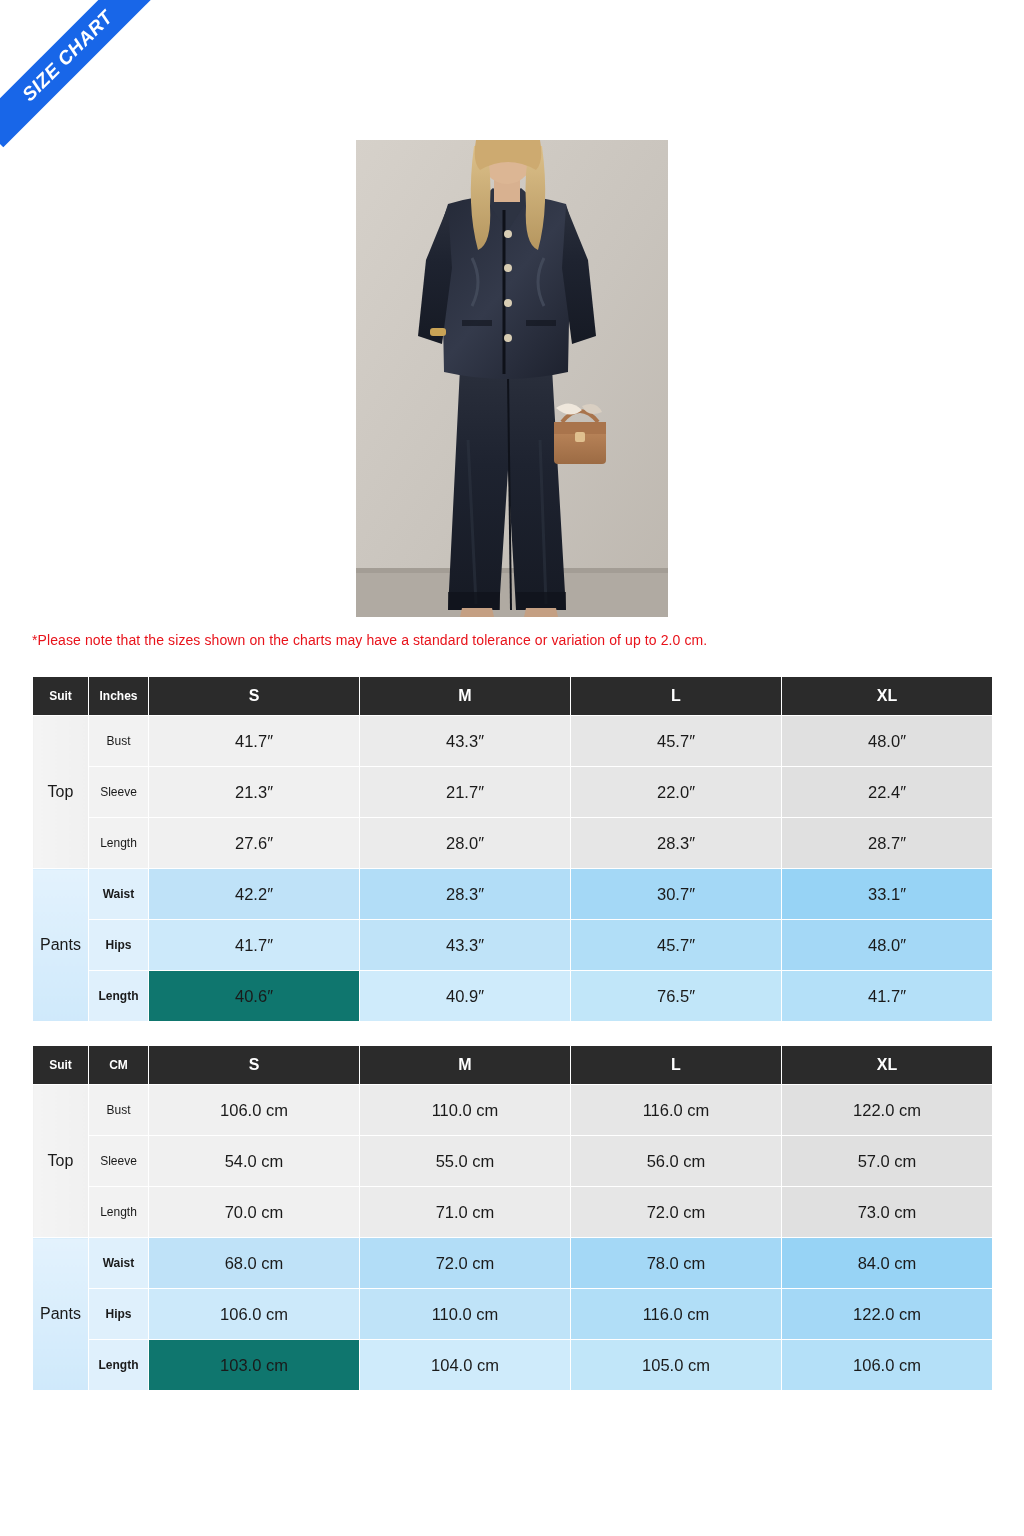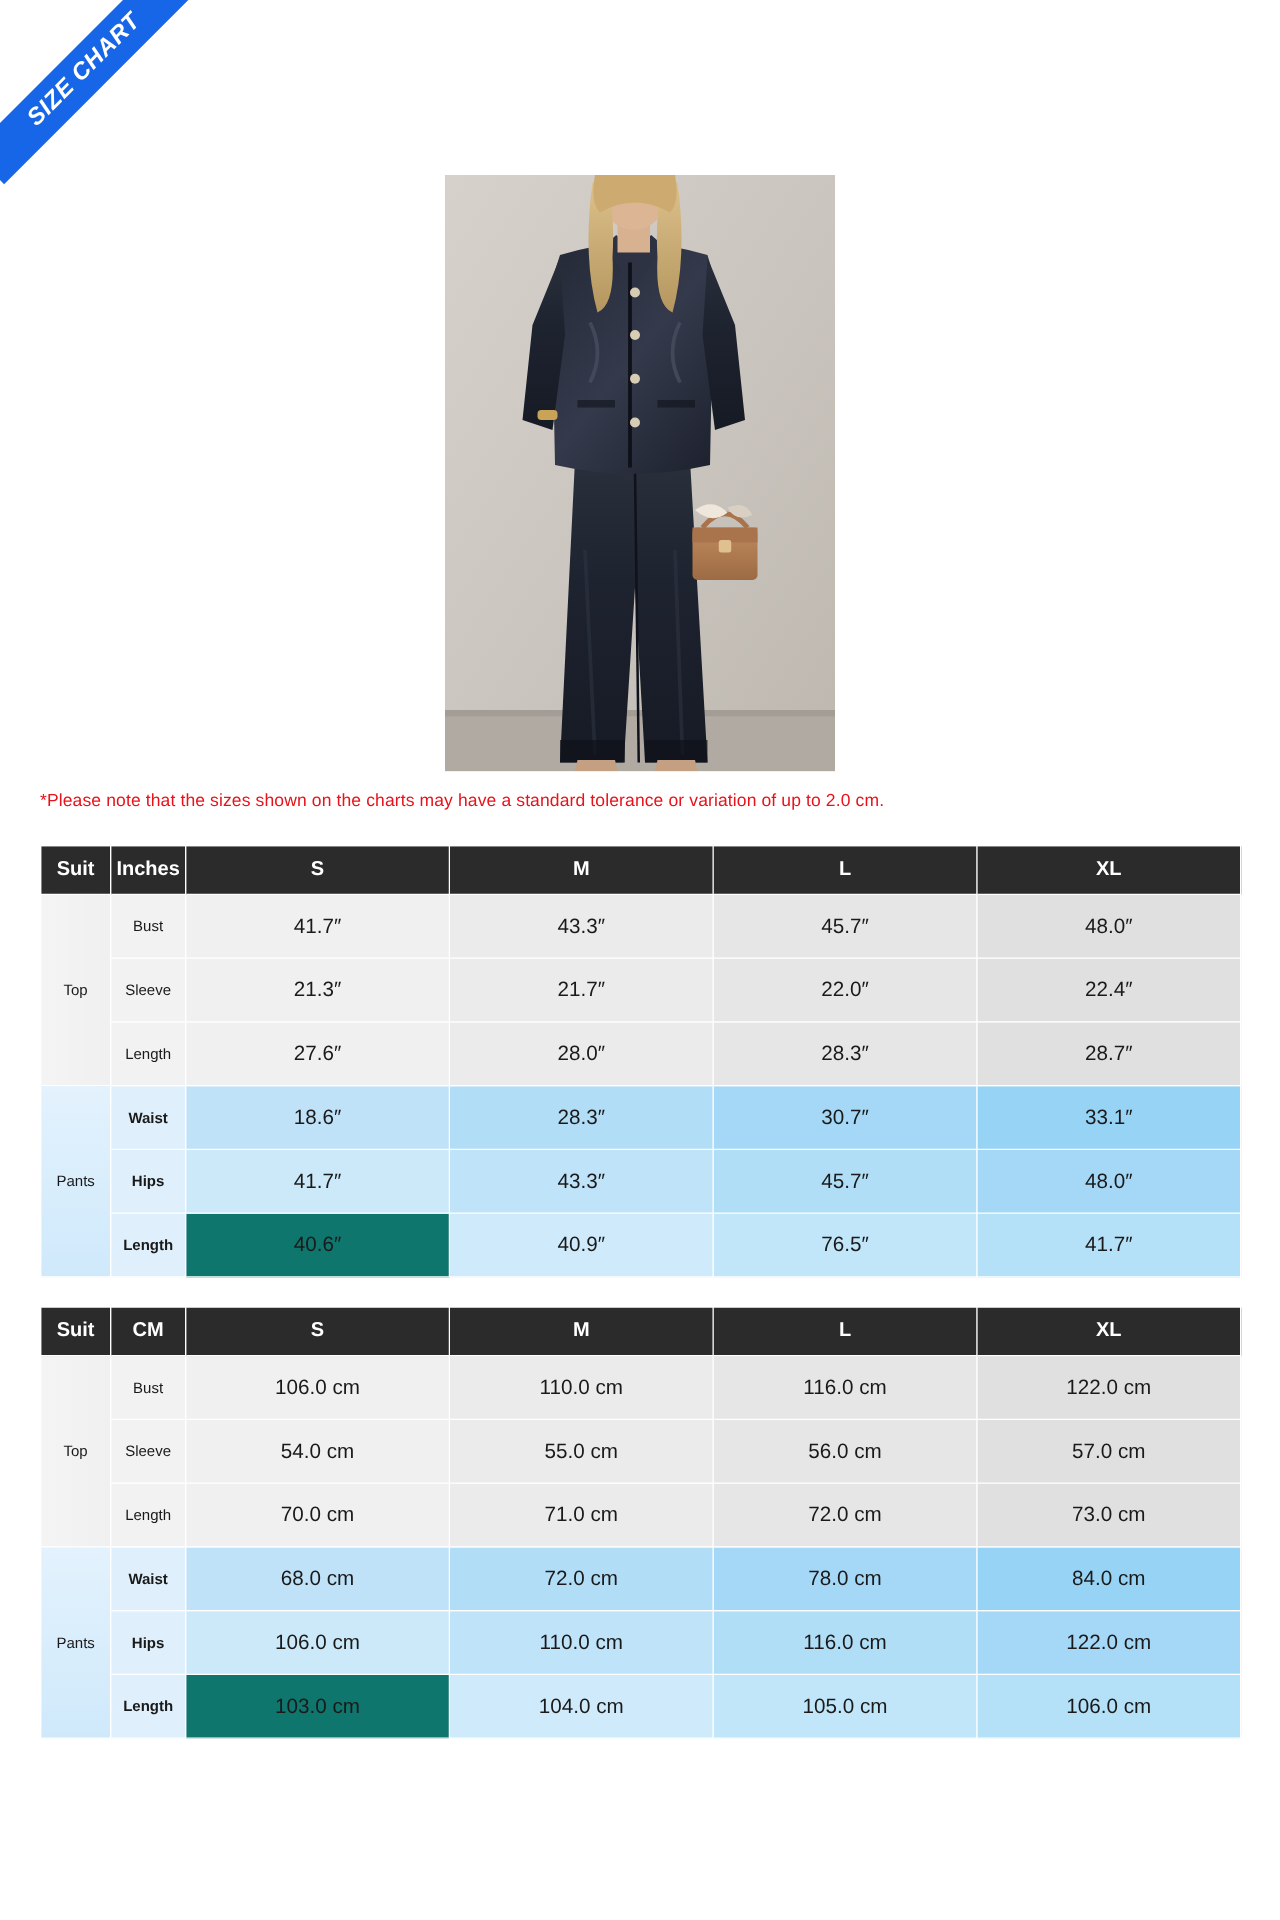--- a/index.html
+++ b/index.html
@@ -86,29 +86,29 @@
     font-size: 16.5px;
     font-weight: normal;
     height: 50px;
     padding: 0;
   }
   .chart thead th {
     background: #2b2b2b;
     color: #ffffff;
     font-weight: bold;
     height: 38px;
-    font-size: 16px;
+    font-size: 12px;
   }
   .chart thead th.hdr-size {
     font-size: 16px;
   }
 
   
   td.grp {
-    font-size: 12px;
+    font-size: 16px;
   }
   
   td.rlbl {
     font-size: 12px;
   }
 
   
   .top-block td.grp { background: linear-gradient(to right,#f4f4f4,#f0f0f0); }
   .top-block td.rlbl { background: #f2f2f2; }
   .top-block td.val.v1 { background: #f0f0f0; }
@@ -263,21 +263,21 @@
       <td class="val v1">27.6″</td>
       <td class="val v2">28.0″</td>
       <td class="val v3">28.3″</td>
       <td class="val v4">28.7″</td>
     </tr>
   </tbody>
   <tbody class="pants-block">
     <tr class="r1">
       <td class="grp" rowspan="3">Pants</td>
       <td class="rlbl">Waist</td>
-      <td class="val v1">18.6″</td>
+      <td class="val v1">42.2″</td>
       <td class="val v2">28.3″</td>
       <td class="val v3">30.7″</td>
       <td class="val v4">33.1″</td>
     </tr>
     <tr class="r2">
       <td class="rlbl">Hips</td>
       <td class="val v1">41.7″</td>
       <td class="val v2">43.3″</td>
       <td class="val v3">45.7″</td>
       <td class="val v4">48.0″</td>

